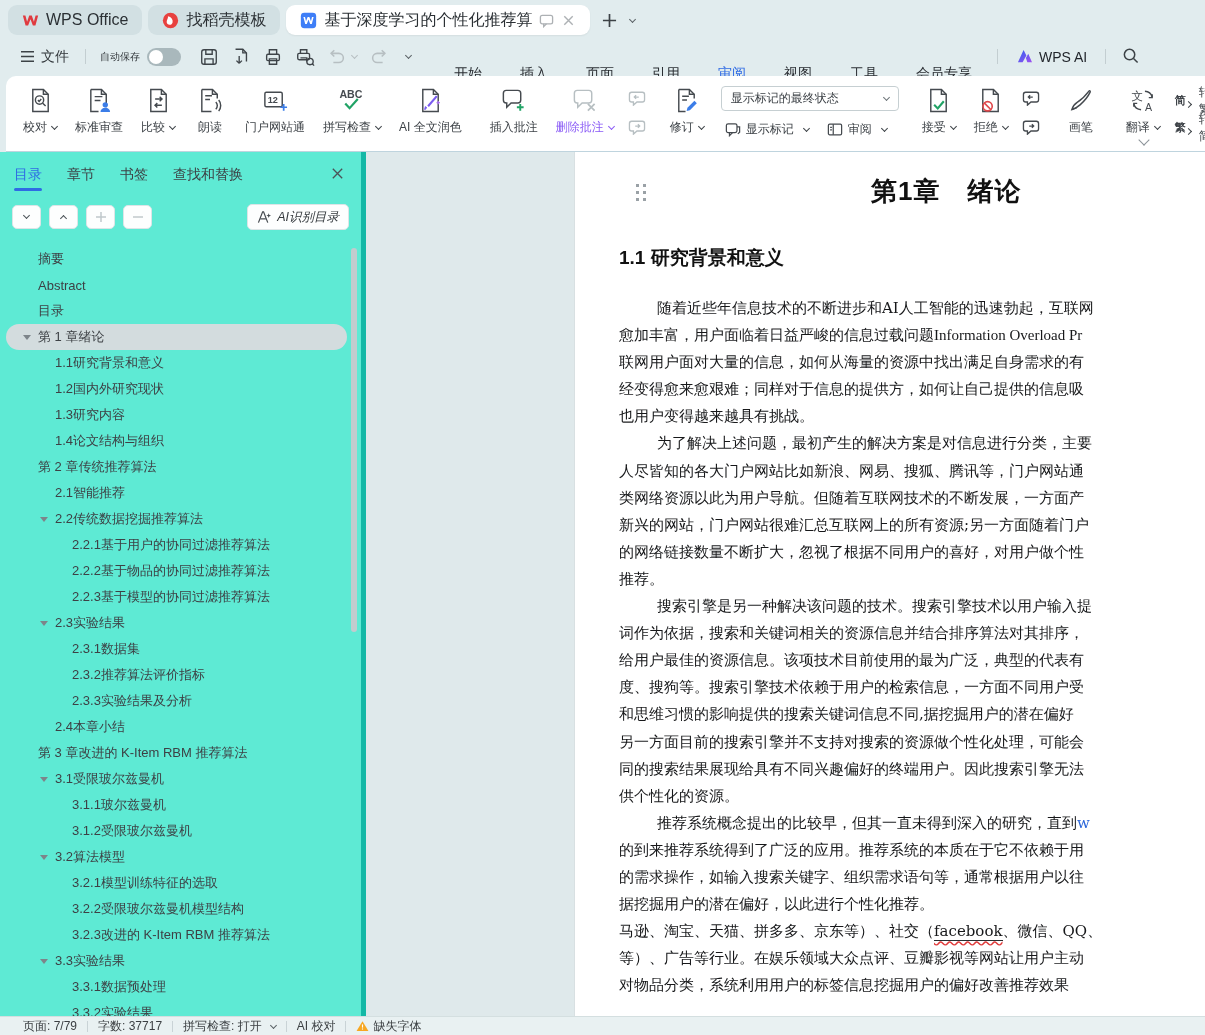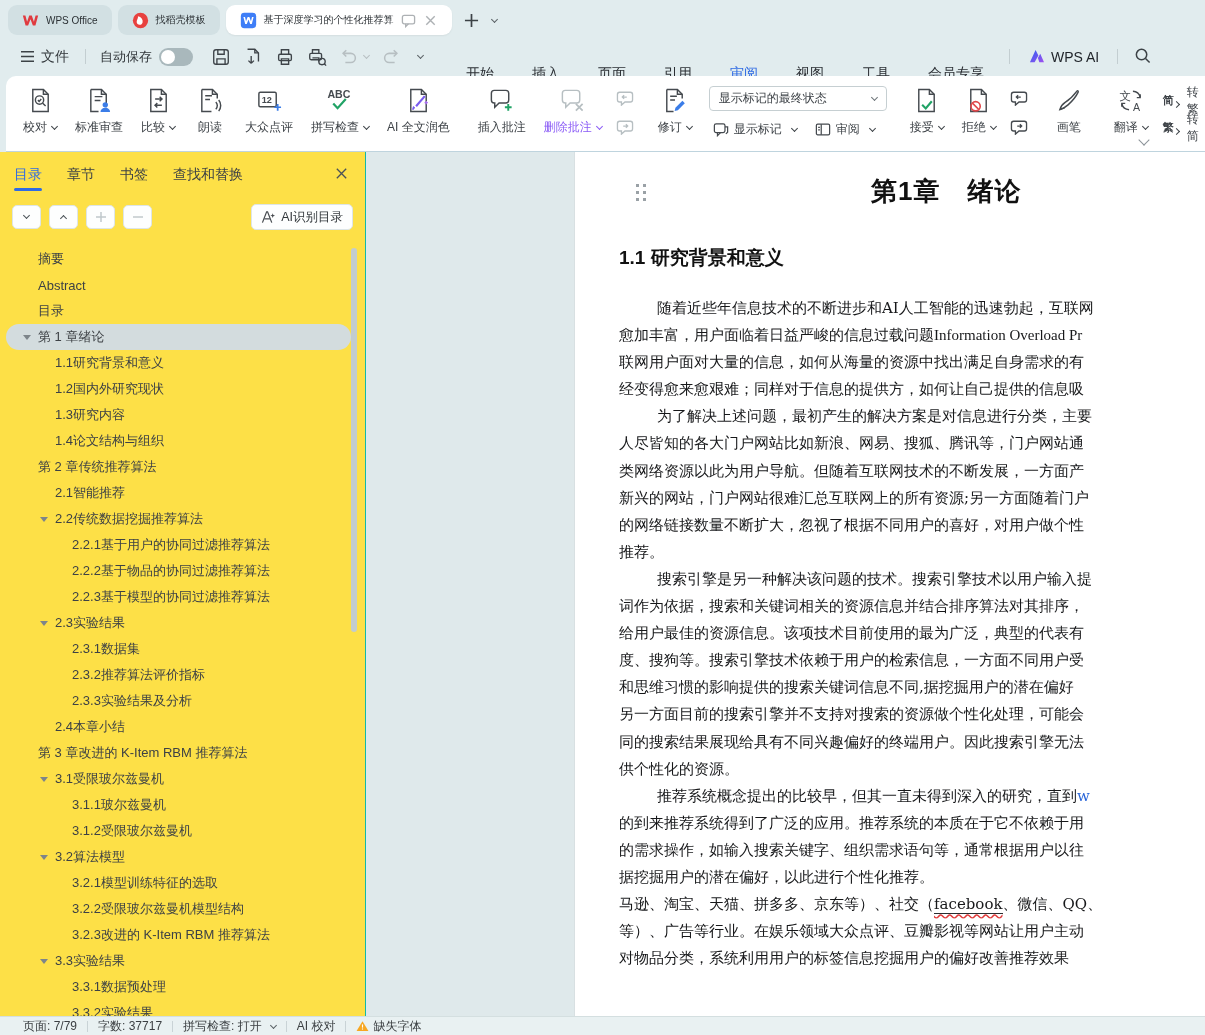--- a/index.html
+++ b/index.html
@@ -2,33 +2,33 @@
 <html><head>
 <meta charset="utf-8">
 <style>
   * { margin:0; padding:0; box-sizing:border-box; }
   html,body { width:1205px; height:1035px; overflow:hidden; }
   body { font-family:"Liberation Sans", sans-serif; color:#33383c; background:#e1ecee; }
 
   
   .tabbar { height:40px; display:flex; align-items:center; padding-left:8px; background:#e1ecee; }
   .wtab { height:30px; display:flex; align-items:center; gap:7px; padding:0 14px; margin-right:6px;
-          border-radius:9px; background:#d2e0e3; font-size:10px; color:#2b3034; cursor:default; }
+          border-radius:9px; background:#d2e0e3; font-size:16px; color:#2b3034; cursor:default; }
   .wtab.active { background:#ffffff; box-shadow:0 1px 2px rgba(0,0,0,.06); }
   .wtab .tlogo { width:17px; height:17px; flex:0 0 auto; }
   .ticon { width:15px; height:15px; opacity:.55; }
   .newtab { margin-left:6px; display:flex; align-items:center; gap:8px; }
   .chev { display:inline-block; width:5px; height:5px; border-right:1.4px solid currentColor;
           border-bottom:1.4px solid currentColor; transform:rotate(45deg); margin-left:5px; margin-bottom:2px; }
 
   
   .menubar { height:33px; display:flex; align-items:center; padding:0 10px; background:#e1ecee; font-size:14px; }
   .mfile { display:flex; align-items:center; gap:6px; padding:0 10px; }
   .vsep { width:1px; height:15px; background:#c3ced1; margin:0 6px; }
-  .autosave { display:flex; align-items:center; gap:7px; padding:0 8px; font-size:13px; }
+  .autosave { display:flex; align-items:center; gap:7px; padding:0 8px; font-size:10px; }
   .toggle { width:34px; height:18px; border-radius:9px; background:#a9b8bc; position:relative; }
   .toggle .knob { position:absolute; left:2px; top:2px; width:14px; height:14px; border-radius:50%; background:#fff; }
   .qat { display:flex; align-items:center; gap:12px; padding:0 10px; }
   .qat svg { display:block; }
   .mtabs { display:flex; align-items:center; margin-left:14px; }
   .mtab { padding:0 19px; height:33px; line-height:33px; position:relative; color:#2a2e33;margin-top:33px; }
   .mtab.active { color:#2f6be4; }
   .mtab.active::after { content:""; position:absolute; left:50%; transform:translateX(-50%);
                         bottom:0; width:26px; height:3px; border-radius:2px; background:#2f6be4; }
   .wpsai { display:flex; align-items:center; gap:6px; padding:0 12px; font-size:14px; color:#1f2329; }
@@ -54,32 +54,32 @@
   .sbtn { display:flex; align-items:center; gap:5px; font-size:12px; color:#3d4247; padding:3px 4px; }
   .ccrow { display:flex; align-items:center; gap:5px; font-size:12px; color:#3d4247; height:25px; padding:0 4px; }
   .ccprefix { font-size:11px; font-weight:bold; color:#3d4247; position:relative; margin-right:2px; }
   .ccprefix::after { content:""; position:absolute; right:-5px; bottom:1px; width:4px; height:4px;
                      border-right:1.2px solid #3d4247; border-top:1.2px solid #3d4247; transform:rotate(45deg); }
   .launcher { position:absolute; left:1134px; top:60px; width:8px; height:8px;
               border-left:1.4px solid #8b9398; border-top:1.4px solid #8b9398; transform:rotate(225deg); }
 
   
   .main { height:864px; position:relative; background:#dfe9eb; overflow:hidden; }
-  .sidebar { position:absolute; left:0; top:0; bottom:0; width:366px; background:#fde047; border-right:1px solid #14b8a6; overflow:hidden; }
+  .sidebar { position:absolute; left:0; top:0; bottom:0; width:366px; background:#5eead4; border-right:5px solid #14b8a6; overflow:hidden; }
   .sbtabs { display:flex; align-items:center; height:46px; padding:0 14px; font-size:14px; position:relative; }
   .sbtab { margin-right:25px; color:#3d4145; position:relative; padding:12px 0; }
   .sbtab.active { color:#2f6be4; }
   .sbtab.active::after { content:""; position:absolute; left:0; bottom:5px; width:28px; height:3px; border-radius:2px; background:#2f6be4; }
   .sbclose { position:absolute; right:16px; top:14px; }
   .sbtools { display:flex; align-items:center; padding:6px 12px 0 12px; }
   .tbtn { width:29px; height:24px; background:#fdfefe; border:1px solid #dde5e7; border-radius:5px;
           display:flex; align-items:center; justify-content:center; margin-right:8px; color:#4b5257; }
   .tbtn.disabled { color:#c0c8cb; }
   .aibtn { margin-left:auto; height:26px; background:#fdfefe; border:1px solid #dde5e7; border-radius:5px;
-           display:flex; align-items:center; gap:5px; font-size:12.5px; color:#33383c; padding:0 9px; }
+           display:flex; align-items:center; gap:5px; font-size:12.5px; color:#33383c; padding:0 9px;font-style:italic; }
   .toclist { position:absolute; top:94px; left:0; right:0; bottom:0; overflow:hidden; }
   .toc-row { height:26px; display:flex; align-items:center; position:relative; margin:0 14px 0 6px;
              font-size:13px; color:#3d4145; white-space:nowrap; border-radius:13px; }
   .toc-row.selected { background:#d3dcde; }
   .toc-row.lvl1 { padding-left:32px; }
   .toc-row.lvl2 { padding-left:49px; }
   .toc-row.lvl3 { padding-left:66px; }
   .toc-chev { position:absolute; top:11px; width:0; height:0;
               border-left:4px solid transparent; border-right:4px solid transparent; border-top:5px solid #7d858a; }
   .lvl1 .toc-chev { left:17px; }
@@ -282,21 +282,21 @@
         <span class="rlab">朗读</span>
       </div>
       <div class="rbtn">
         <span class="ric">
             <svg width="28" height="27" viewBox="0 0 28 28" fill="none" stroke="#454a4f" stroke-width="1.5">
               <rect x="3.5" y="5.5" width="18" height="15" rx="1.5"></rect>
               <text x="6.5" y="16.5" font-size="9.5" font-weight="bold" fill="#454a4f" stroke="none" font-family="Liberation Sans, sans-serif">12</text>
               <path d="M23 17.5v7M19.5 21h7" stroke="#3b7de8" stroke-width="1.8"></path>
             </svg>
           </span>
-        <span class="rlab">大众点评</span>
+        <span class="rlab">门户网站通</span>
       </div>
       <div class="rbtn">
         <span class="ric">
             <svg width="30" height="27" viewBox="0 0 30 28">
               <text x="2" y="11" font-size="11" font-weight="bold" fill="#454a4f" font-family="Liberation Sans, sans-serif">ABC</text>
               <path d="M8 17l4.5 5L21 12.5" fill="none" stroke="#21a366" stroke-width="2.3"></path>
             </svg>
           </span>
         <span class="rlab"><span>拼写检查</span><span class="chev"></span></span>
       </div>
@@ -623,20 +623,21 @@
 
   <div class="page">
     <div class="doc-handle"></div>
     <div class="doc-title">第1章　绪论</div>
     <div class="doc-h2">1.1 研究背景和意义</div>
     <div class="doc-body">
         <div class="doc-line indent"><span>随着近些年信息技术的不断进步和AI人工智能的迅速勃起，互联网</span></div>
         <div class="doc-line"><span>愈加丰富，用户面临着日益严峻的信息过载问题</span><span class="seg-latin">Information Overload Pr</span></div>
         <div class="doc-line"><span>联网用户面对大量的信息，如何从海量的资源中找出满足自身需求的有</span></div>
         <div class="doc-line"><span>经变得愈来愈艰难；同样对于信息的提供方，如何让自己提供的信息吸</span></div>
+        <div class="doc-line"><span>也用户变得越来越具有挑战。</span></div>
         <div class="doc-line indent"><span>为了解决上述问题，最初产生的解决方案是对信息进行分类，主要</span></div>
         <div class="doc-line"><span>人尽皆知的各大门户网站比如新浪、网易、搜狐、腾讯等，门户网站通</span></div>
         <div class="doc-line"><span>类网络资源以此为用户导航。但随着互联网技术的不断发展，一方面产</span></div>
         <div class="doc-line"><span>新兴的网站，门户网站很难汇总互联网上的所有资源;另一方面随着门户</span></div>
         <div class="doc-line"><span>的网络链接数量不断扩大，忽视了根据不同用户的喜好，对用户做个性</span></div>
         <div class="doc-line"><span>推荐。</span></div>
         <div class="doc-line indent"><span>搜索引擎是另一种解决该问题的技术。搜索引擎技术以用户输入提</span></div>
         <div class="doc-line"><span>词作为依据，搜索和关键词相关的资源信息并结合排序算法对其排序，</span></div>
         <div class="doc-line"><span>给用户最佳的资源信息。该项技术目前使用的最为广泛，典型的代表有</span></div>
         <div class="doc-line"><span>度、搜狗等。搜索引擎技术依赖于用户的检索信息，一方面不同用户受</span></div>

